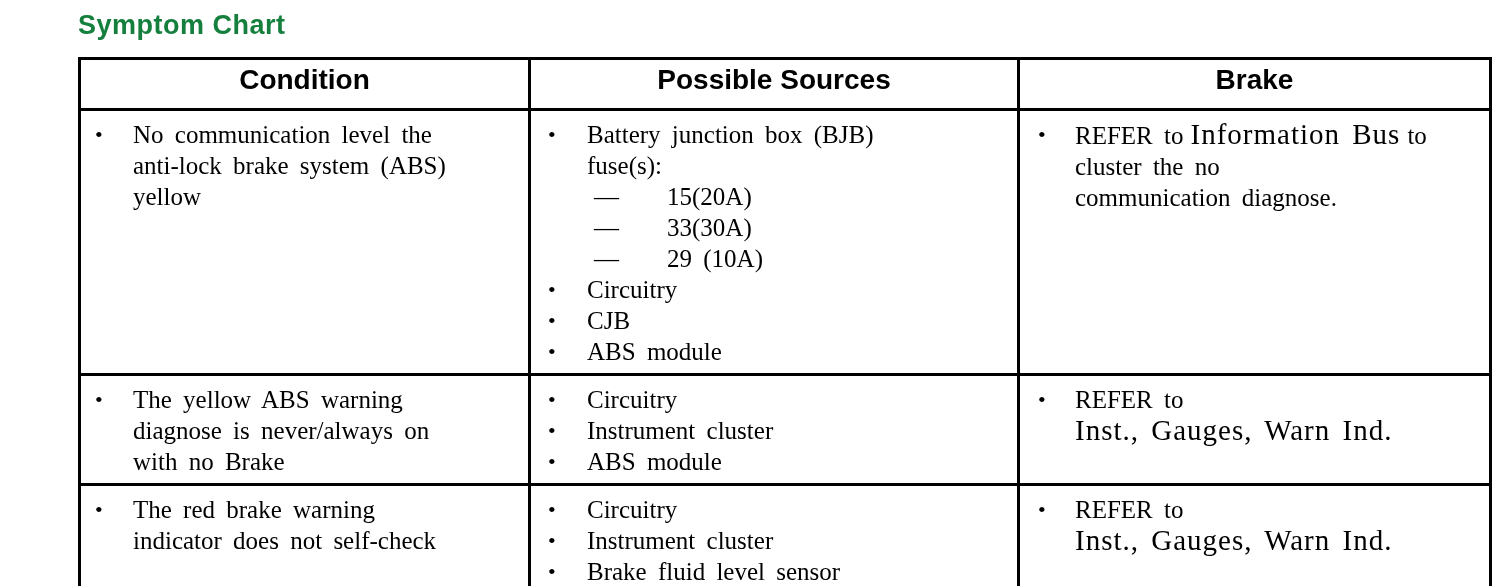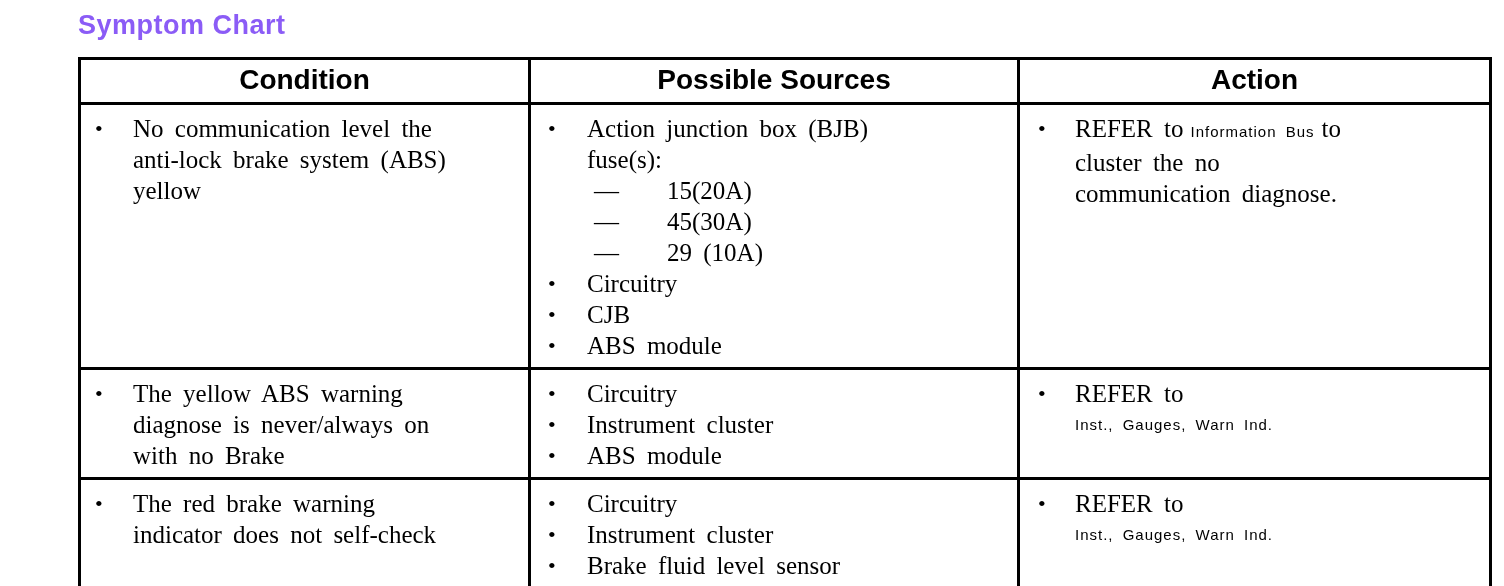--- a/index.html
+++ b/index.html
@@ -17,21 +17,21 @@
   }
   .title {
     position: absolute;
     left: 78px;
     top: 10px;
     margin: 0;
     font-family: "Liberation Sans", sans-serif;
     font-weight: bold;
     font-size: 27px;
     letter-spacing: 0.5px;
-    color: #8b5cf6;
+    color: #15803d;
   }
   table.chart {
     position: absolute;
     left: 78px;
     top: 57px;
     border-collapse: collapse;
     table-layout: fixed;
     border: 3px solid #000000;
     border-bottom-width: 4px;
   }
@@ -43,21 +43,21 @@
     vertical-align: top;
     padding: 0;
   }
   table.chart th {
     height: 36px;
     font-family: "Liberation Sans", sans-serif;
     font-weight: bold;
     font-size: 28px;
     text-align: center;
     vertical-align: middle;
-    padding: 2px 0 4px 0;
+    padding: 2px 0 10px 0;
   }
   tr.r1 { height: 253px; }
   tr.r2 { height: 100px; }
   tr.r3 { height: 97px; }
   td .cellpad { padding-top: 8px; padding-bottom: 6px; }
   .item {
     display: flex;
     align-items: flex-start;
     font-family: "Liberation Serif", "DejaVu Serif", serif;
     font-size: 25px;
@@ -79,22 +79,22 @@
     display: flex;
     align-items: flex-start;
   }
   .dashcol {
     box-sizing: border-box;
     flex: 0 0 80px;
     padding-left: 7px;
     line-height: 31px;
   }
   .lnk {
-    font-family: Liberation Sans, sans-serif;
-    font-size: 15px;
+    font-family: Liberation Serif, serif;
+    font-size: 29px;
     letter-spacing: 1px;
     word-spacing: 4px;
   }
   .ln .seg { margin-right: 7px; }
   .ln .seg:last-child { margin-right: 16px; }
 </style>
 </head>
 <body>
 
 <div class="page">
@@ -104,21 +104,21 @@
   <table class="chart">
     <colgroup>
       <col class="c1">
         <col class="c2">
         <col class="c3">
     </colgroup>
     <thead>
       <tr>
         <th>Condition</th>
         <th>Possible Sources</th>
-        <th>Action</th>
+        <th>Brake</th>
       </tr>
     </thead>
     <tbody>
 
       <tr class="r1">
         <td class="c1">
           <div class="cellpad">
             <div class="item">
               <span class="marker">•</span>
               <div class="content">
@@ -127,29 +127,29 @@
                 <div class="ln">yellow</div>
               </div>
             </div>
           </div>
         </td>
         <td class="c2">
           <div class="cellpad">
             <div class="item">
               <span class="marker">•</span>
               <div class="content">
-                <div class="ln">Action junction box (BJB)</div>
+                <div class="ln">Battery junction box (BJB)</div>
                 <div class="ln">fuse(s):</div>
                 <div class="sub">
                   <span class="dashcol">—</span>
                   <span class="ln">15(20A)</span>
                 </div>
                 <div class="sub">
                   <span class="dashcol">—</span>
-                  <span class="ln">45(30A)</span>
+                  <span class="ln">33(30A)</span>
                 </div>
                 <div class="sub">
                   <span class="dashcol">—</span>
                   <span class="ln">29 (10A)</span>
                 </div>
               </div>
             </div>
             <div class="item">
               <span class="marker">•</span>
               <div class="content">

